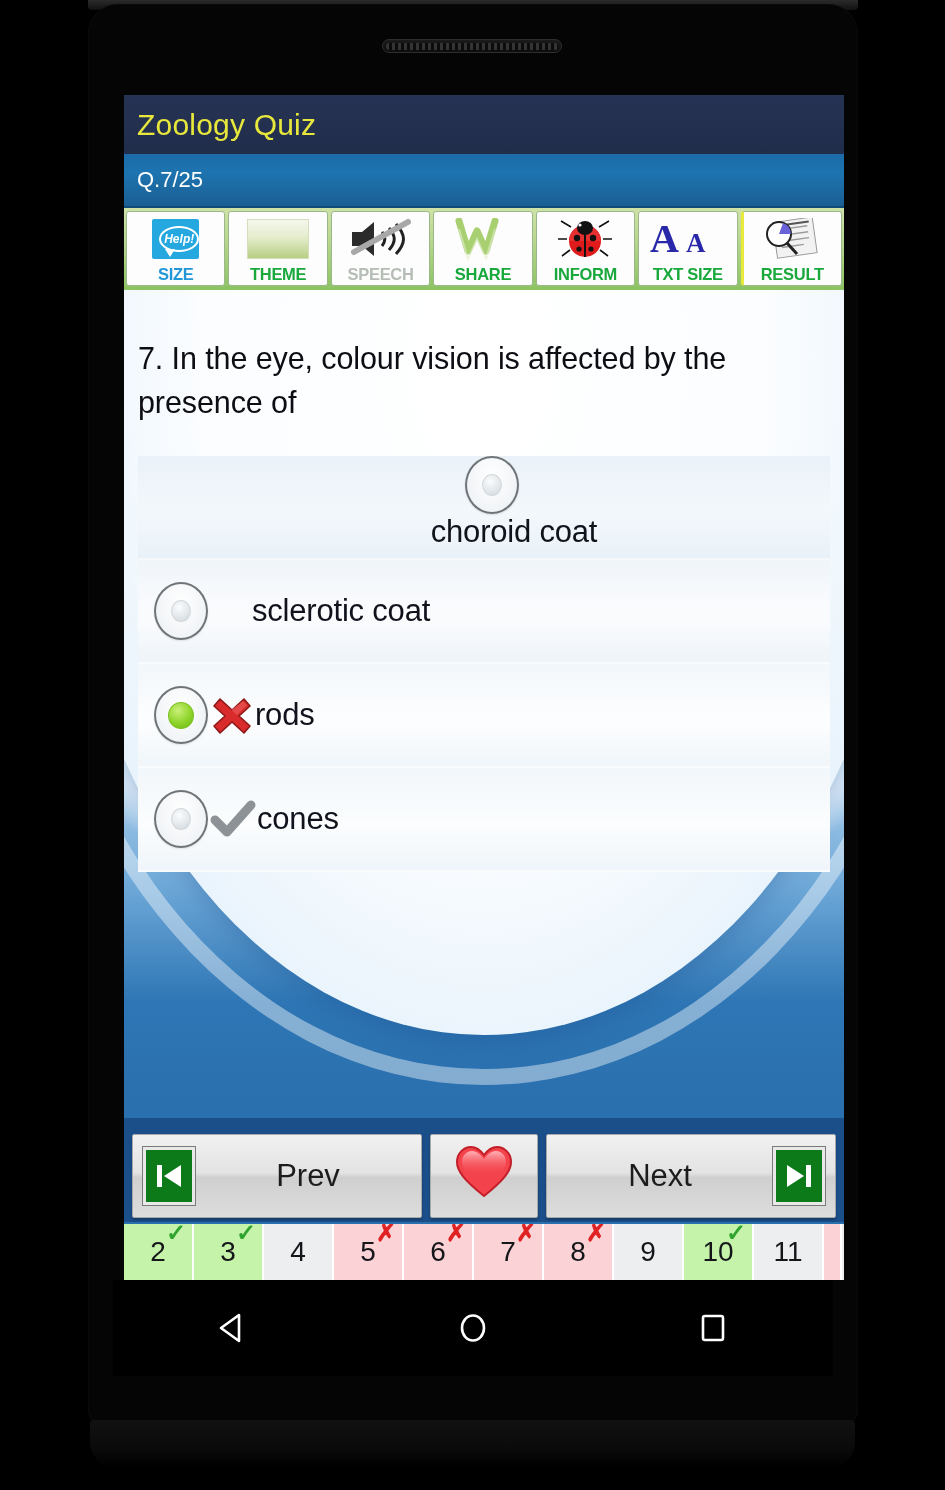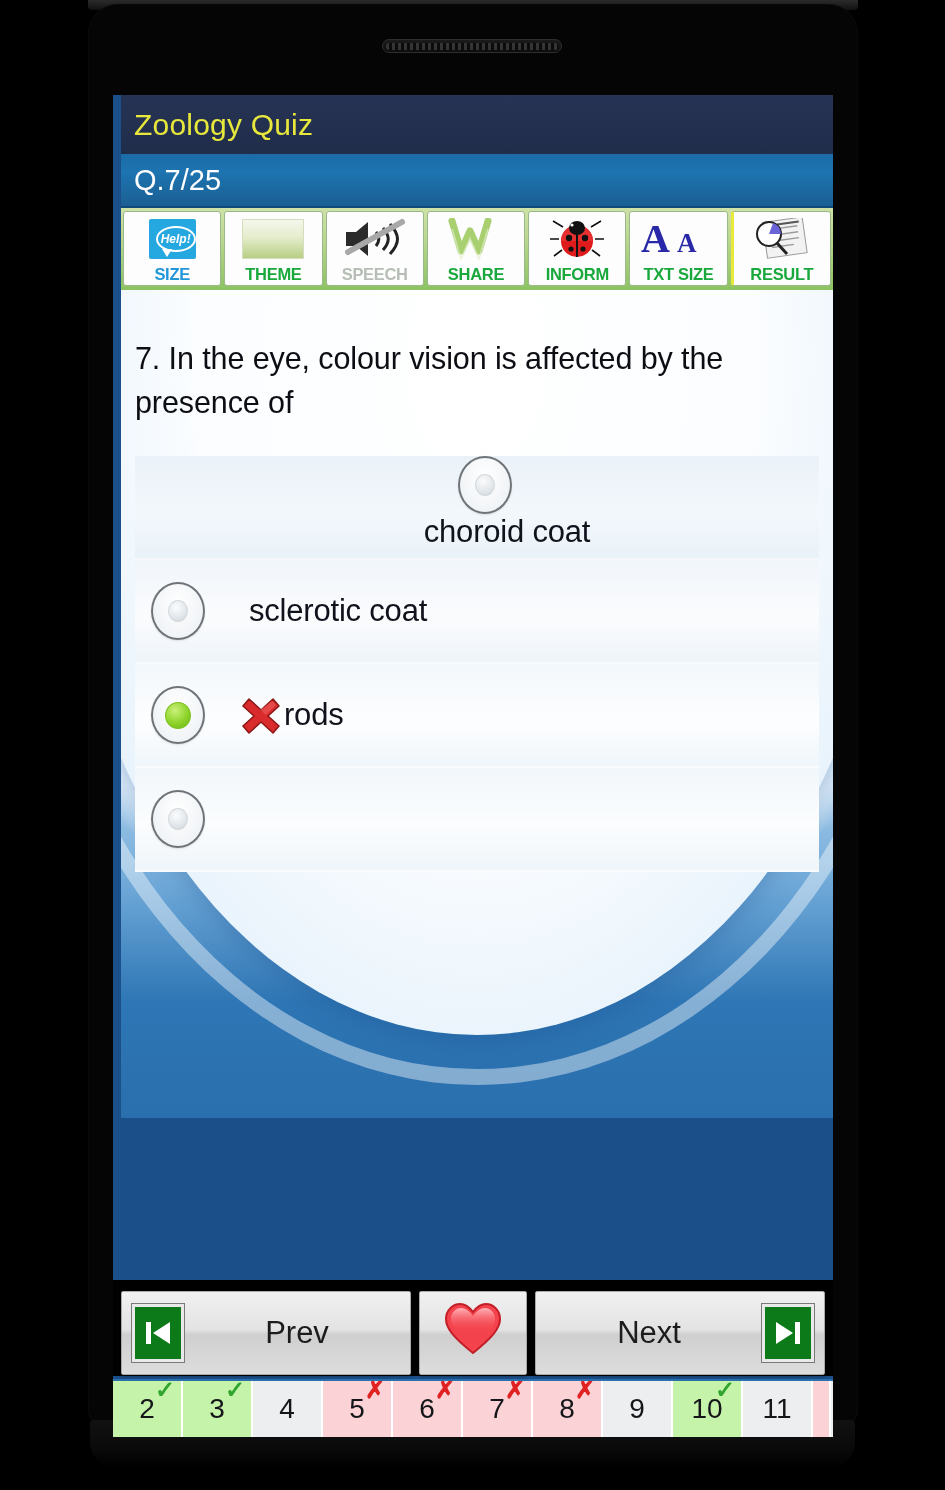--- a/index.html
+++ b/index.html
@@ -44,25 +44,24 @@
   }
   .bottom-sheen {
     position: absolute; left: 90px; top: 1420px; width: 765px; height: 48px;
     background: linear-gradient(180deg,#111 0%,#0a0a0a 60%,#000 100%);
     border-radius: 4px 4px 26px 26px;
   }
 
   
   #screen {
     position: absolute;
-    left: 113px; top: 95px;
-    width: 720px; height: 1342px;
+    left: 124px; top: 95px;
+    width: 720px; height: 1185px;
     overflow: hidden;
     background: #1b4f8a;
-    padding-left: 8px;
   }
 
   
   .titlebar {
     height: 59px;
     background: linear-gradient(180deg,#273354 0%,#23304f 50%,#1f2c4a 100%);
     display: flex; align-items: center;
     padding-left: 13px;
   }
   .titlebar .t {
@@ -73,21 +72,21 @@
 
   
   .subbar {
     height: 54px;
     background: linear-gradient(180deg,#1b6ba8 0%,#1d74b0 35%,#1b5f93 100%);
     display: flex; align-items: center; justify-content: space-between;
     padding: 0 14px 0 13px;
     border-bottom: 2px solid #0e4b79;
   }
   .subbar .left { color:#dfe84a; font-size: 28px; }
-  .subbar .right { color:#ffffff; font-size: 29px; }
+  .subbar .right { color:#ffffff; font-size: 22px; }
 
   
   .toolbar {
     height: 82px;
     background: linear-gradient(180deg,#cfe2a7 0%, #b9d68e 40%, #8cc262 100%);
     display: flex;
     padding: 3px 2px 4px 2px;
     gap: 3px;
   }
   .tbtn {
@@ -173,21 +172,21 @@
   .options { margin-top: 32px; }
   .opt {
     height: 104px;
     display: flex; align-items: center;
     background: linear-gradient(180deg, rgba(255,255,255,.30) 0%, rgba(255,255,255,.62) 50%, rgba(255,255,255,.24) 100%);
     border-bottom: 2px solid rgba(255,255,255,.55);
     padding-left: 16px;
   }
   .opt:nth-child(1){ background: linear-gradient(180deg,#eaf1f8 0%,#f3f8fc 55%,#e9f1f8 100%); flex-direction: column; }
   .opt:nth-child(2){ background: linear-gradient(180deg,#f0f5fa 0%,#fbfcfe 55%,#eef4f9 100%); }
-  .opt:nth-child(3){ background: linear-gradient(180deg,#f2f7fb 0%,#fdfeff 55%,#f0f6fa 100%); gap: 32px; }
+  .opt:nth-child(3){ background: linear-gradient(180deg,#f2f7fb 0%,#fdfeff 55%,#f0f6fa 100%); }
   .opt:nth-child(4){ background: linear-gradient(180deg,#f2f7fb 0%,#fbfdfe 55%,#eff5fa 100%); }
 
   .radio {
     width: 54px; height: 58px; border-radius: 50%;
     border: 2.5px solid #6f7478;
     background: radial-gradient(ellipse at 50% 35%, #ffffff 0%, #f1f4f7 70%, #e6ebf0 100%);
     display: flex; align-items: center; justify-content: center;
     flex: 0 0 auto;
     box-shadow: 0 1px 2px rgba(0,0,0,.10);
   }
@@ -426,20 +425,28 @@
                 </svg>
               </span>
               <span>rods</span>
             </div>
           </div>
 
           <div class="opt">
             <div class="radio">
                 <div class="dot"></div>
               </div>
+            <div class="optlabel pad-mark">
+              <span class="mark">
+                <svg width="46" height="44" viewBox="0 0 46 44">
+                  <path d="M5 23 L17 35 L41 8" stroke="#8d9296" stroke-width="9" fill="none" stroke-linecap="round" stroke-linejoin="round"></path>
+                </svg>
+              </span>
+              <span>cones</span>
+            </div>
           </div>
 
         </div>
       </div>
     </div>
 
     <div class="navbar">
       <div class="navbtn prev">
         <div class="sqicon">
           <svg width="32" height="32" viewBox="0 0 32 32">

